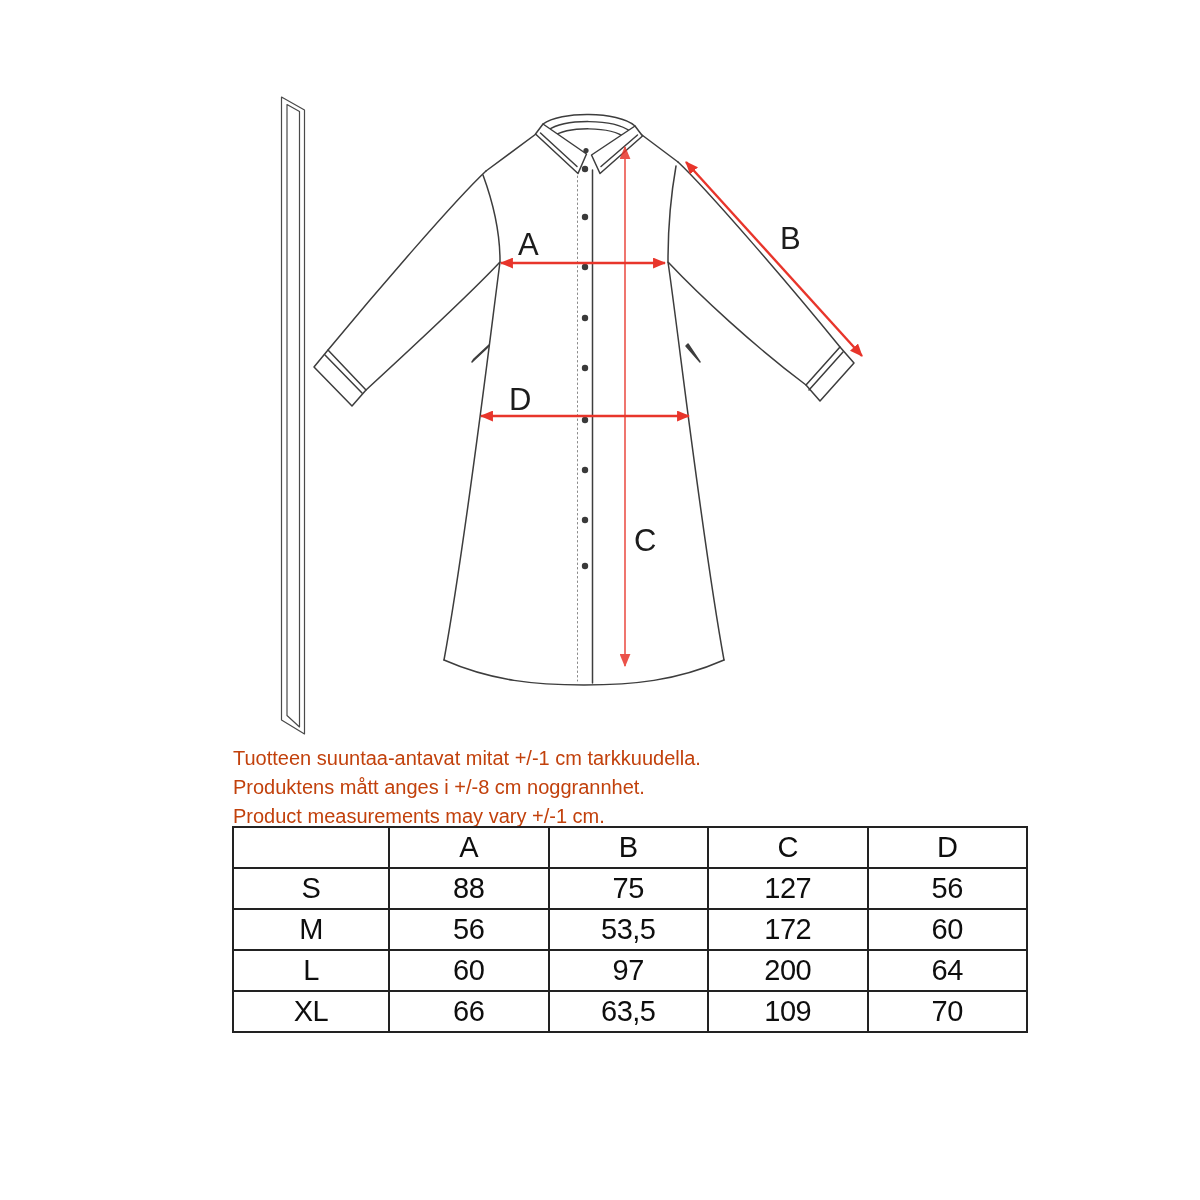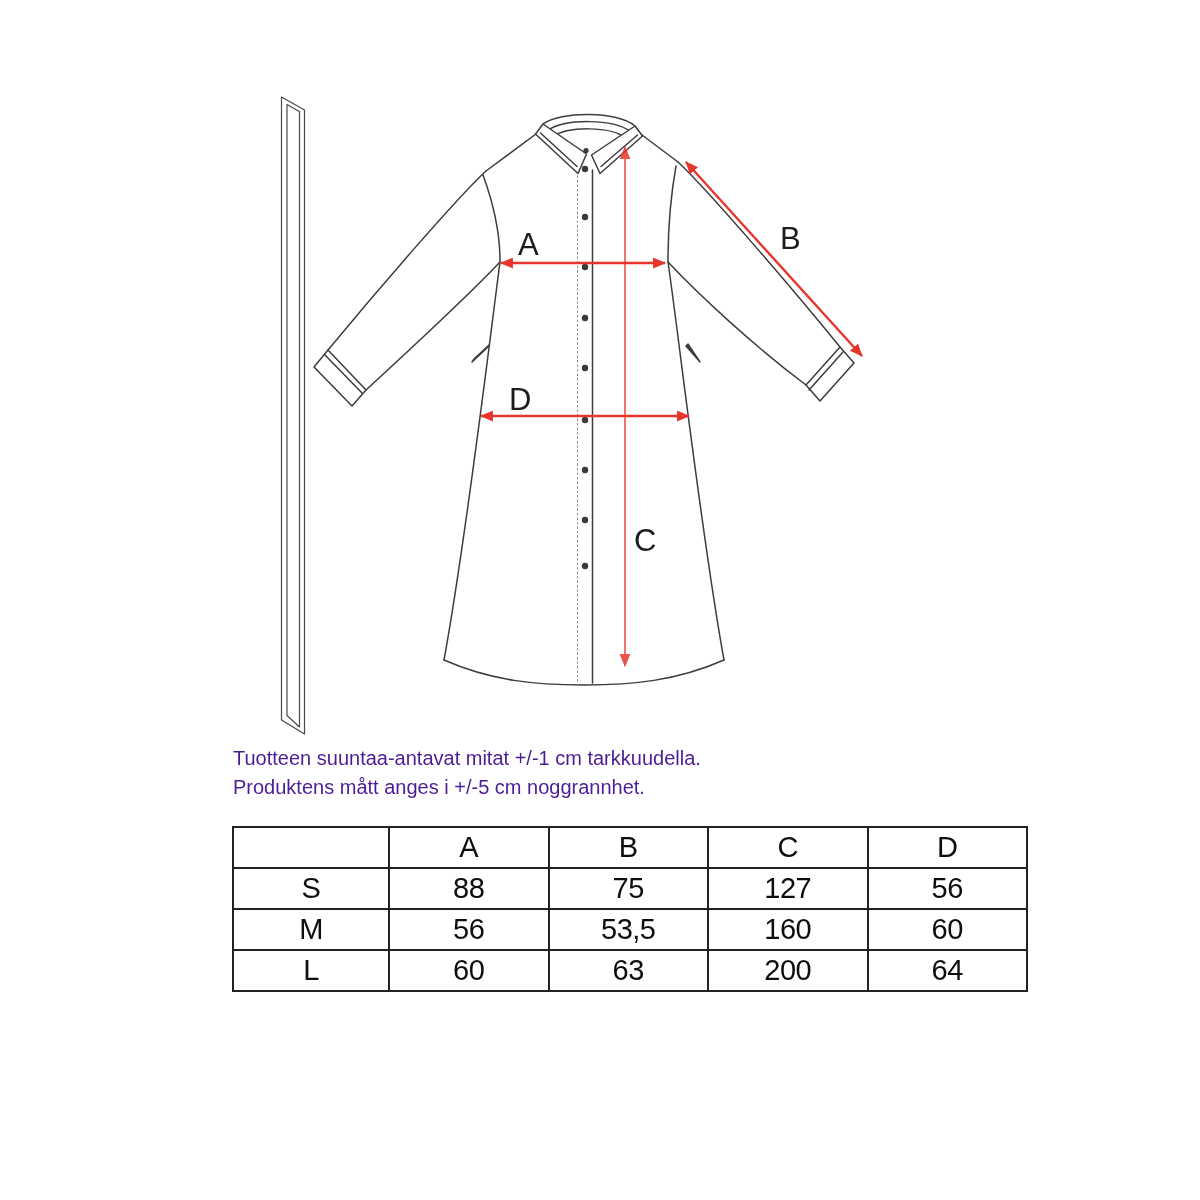--- a/index.html
+++ b/index.html
@@ -6,21 +6,21 @@
   .stage{
     position:relative;width:1200px;height:1200px;background:#fff;
     font-family:"Liberation Sans",sans-serif;overflow:hidden;color:#111;
   }
   .drawing-wrap{position:absolute;left:0;top:0;width:1200px;height:760px;}
   .drawing-wrap svg{position:absolute;left:0;top:0;}
   .m-label{
     position:absolute;font-size:31px;line-height:31px;color:#1c1c1c;
     font-family:"Liberation Sans",sans-serif;
   }
-  .notes{position:absolute;left:233px;top:744px;font-size:20px;line-height:29px;color:#4c1d95;}
+  .notes{position:absolute;left:233px;top:744px;font-size:20px;line-height:29px;color:#c2410c;}
   .notes p{margin:0;padding:0;}
   table.size-table{
     position:absolute;left:232px;top:826px;width:796px;
     border-collapse:collapse;table-layout:fixed;
     font-size:29px;color:#0e0e0e;
   }
   .size-table th,.size-table td{
     border:2px solid #222;text-align:center;vertical-align:middle;
     height:41px;padding:0;font-weight:400;letter-spacing:-0.5px;
     box-sizing:border-box;white-space:nowrap;
@@ -108,21 +108,22 @@
     </svg>
 
     <span class="m-label" style="left:518px;top:229px;">A</span>
     <span class="m-label" style="left:780px;top:223px;">B</span>
     <span class="m-label" style="left:634px;top:525px;">C</span>
     <span class="m-label" style="left:509px;top:384px;">D</span>
   </div>
 
   <div class="notes">
     <p>Tuotteen suuntaa-antavat mitat +/-1 cm tarkkuudella.</p>
-    <p>Produktens mått anges i +/-5 cm noggrannhet.</p>
+    <p>Produktens mått anges i +/-8 cm noggrannhet.</p>
+    <p>Product measurements may vary +/-1 cm.</p>
   </div>
 
   <table class="size-table">
     <colgroup>
         <col class="c0">
         <col>
         <col>
         <col>
         <col>
       </colgroup>
@@ -140,26 +141,33 @@
           <td>S</td>
           <td>88</td>
           <td>75</td>
           <td>127</td>
           <td>56</td>
         </tr>
         <tr>
           <td>M</td>
           <td>56</td>
           <td>53,5</td>
-          <td>160</td>
+          <td>172</td>
           <td>60</td>
         </tr>
         <tr>
           <td>L</td>
           <td>60</td>
-          <td>63</td>
+          <td>97</td>
           <td>200</td>
           <td>64</td>
+        </tr>
+        <tr>
+          <td>XL</td>
+          <td>66</td>
+          <td>63,5</td>
+          <td>109</td>
+          <td>70</td>
         </tr>
       </tbody>
   </table>
 
 </div>
 
 </body></html>

